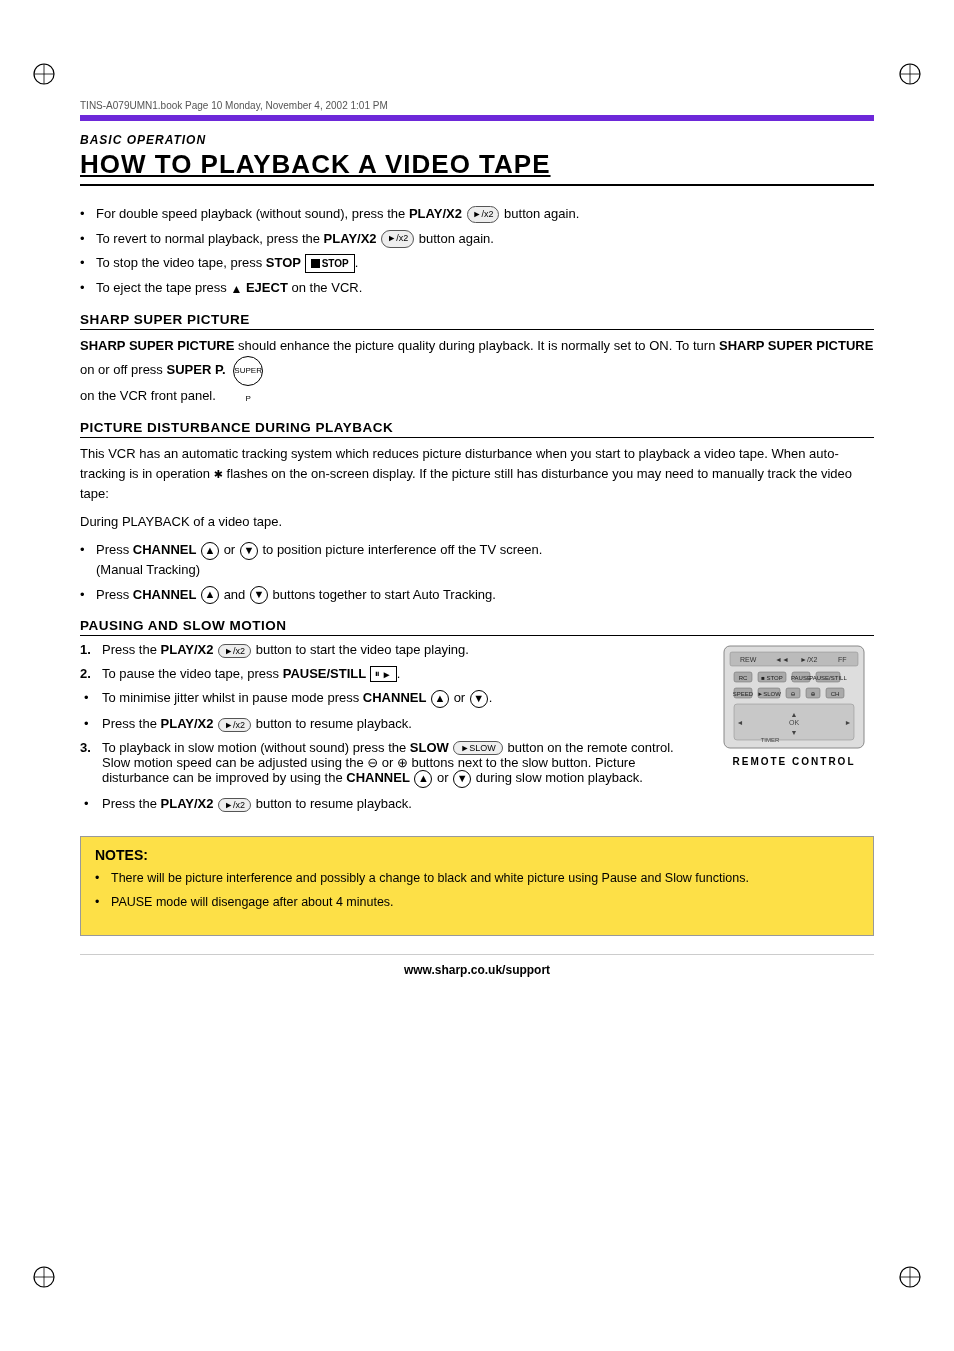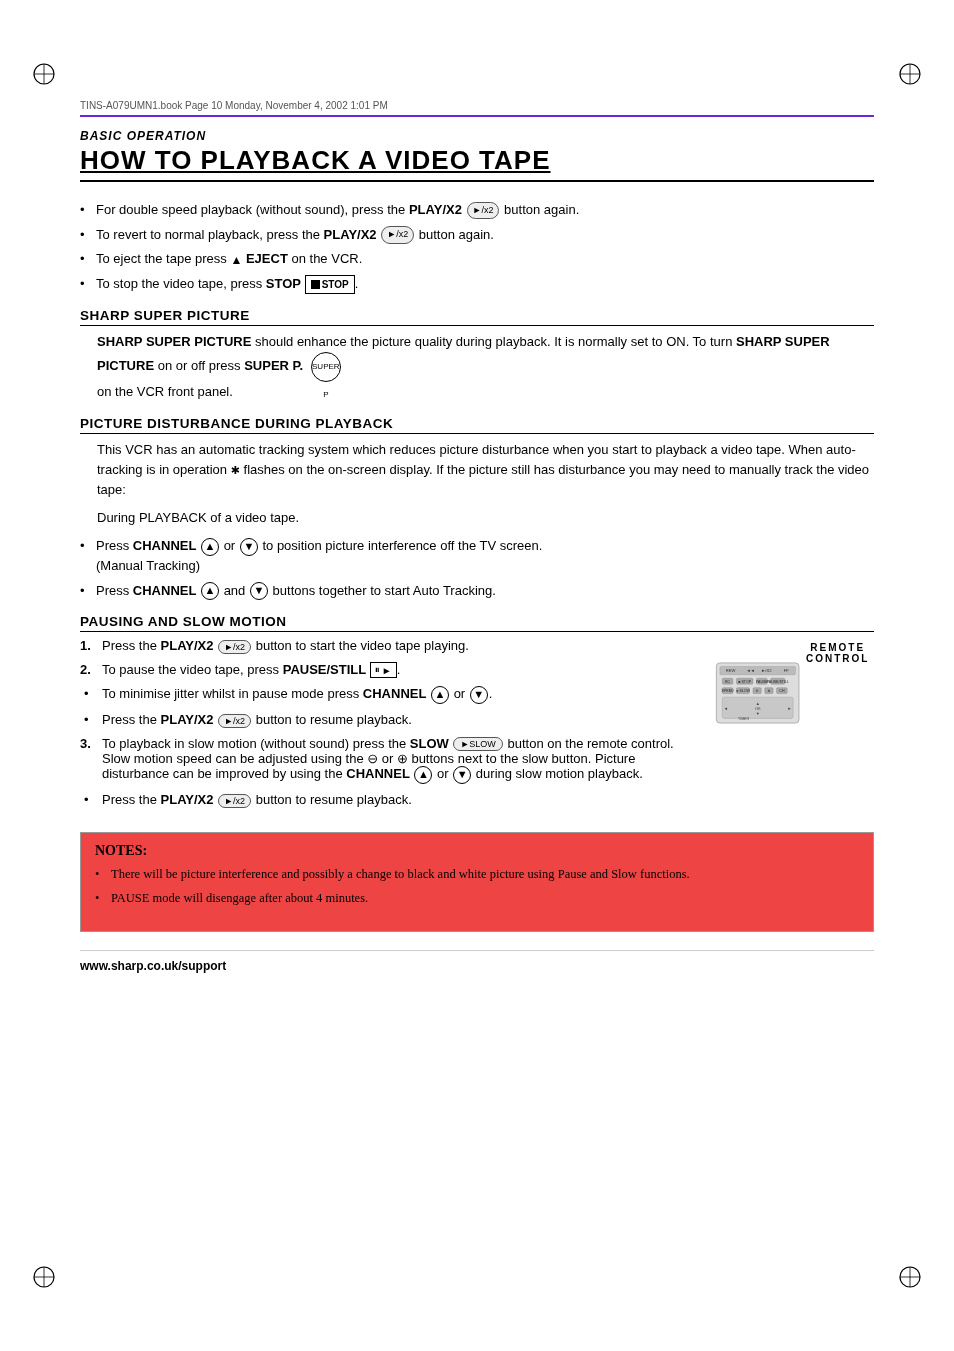--- a/index.html
+++ b/index.html
@@ -35,21 +35,21 @@
       top: 100px;
       left: 80px;
       right: 80px;
       bottom: 80px;
     }
 
     .file-info {
       font-size: 10px;
       color: #555;
       margin-bottom: 12px;
-      border-bottom: 2px solid #6d28d9;
+      border-bottom: 6px solid #6d28d9;
       padding-bottom: 4px;
     }
 
     .section-label {
       font-style: italic;
       font-weight: bold;
       font-size: 12px;
       letter-spacing: 1px;
       margin-bottom: 2px;
     }
@@ -91,21 +91,20 @@
       margin-top: 14px;
       margin-bottom: 6px;
       border-bottom: 1.5px solid #000;
       padding-bottom: 2px;
     }
 
     .body-text {
       font-size: 13px;
       line-height: 1.55;
       margin-bottom: 8px;
-      margin-left: 17px;
     }
 
     .bold { font-weight: bold; }
 
     .super-p-circle {
       display: inline-block;
       border: 1.5px solid #000;
       border-radius: 50%;
       width: 30px;
       height: 30px;
@@ -148,22 +147,21 @@
       line-height: 15px;
       font-size: 11px;
       vertical-align: middle;
       margin: 0 1px;
     }
 
     .notes-section {
       border: 1px solid #999;
       padding: 10px 14px;
       margin-top: 16px;
-      background: #ef4444;
-      font-family: Liberation Serif, serif;
+      background: #fde047;
     }
     .notes-title {
       font-weight: bold;
       font-size: 14px;
       margin-bottom: 6px;
     }
     .notes-section ul.bullet-list li {
       font-size: 12.5px;
     }
 
@@ -183,37 +181,38 @@
       border: 1px solid #555;
       border-radius: 8px;
       padding: 1px 6px;
       font-size: 9px;
       vertical-align: middle;
       background: #eee;
       margin: 0 1px;
     }
 
     .footer-url {
-      text-align: left;
+      text-align: center;
       font-size: 12px;
       font-weight: bold;
       margin-top: 18px;
       border-top: 1px solid #ccc;
       padding-top: 8px;
     }
     .page-number {
       text-align: center;
       font-size: 12px;
       margin-top: 6px;
     }
 
     
     .remote-svg-wrap {
       display: flex;
-      flex-direction: row;
+      flex-direction: column;
+      align-items: center;
     }
 
     
     .btn-stop {
       display: inline-flex;
       align-items: center;
       border: 1.5px solid #000;
       padding: 1px 5px;
       font-size: 10px;
       font-weight: bold;
@@ -289,24 +288,24 @@
     <h1 class="main-title">HOW TO PLAYBACK A VIDEO TAPE</h1>
 
     <ul class="bullet-list">
       <li>
         For double speed playback (without sound), press the <span class="bold">PLAY/X2</span> <span class="play-x2-badge">►/x2</span> button again.
       </li>
       <li>
         To revert to normal playback, press the <span class="bold">PLAY/X2</span> <span class="play-x2-badge">►/x2</span> button again.
       </li>
       <li>
+        To stop the video tape, press <span class="bold">STOP</span> <span class="btn-stop"><span class="btn-stop-square"></span> STOP</span>.
+      </li>
+      <li>
         To eject the tape press <span style="font-size:12px; vertical-align:middle;">▲</span> <span class="bold">EJECT</span> on the VCR.
-      </li>
-      <li>
-        To stop the video tape, press <span class="bold">STOP</span> <span class="btn-stop"><span class="btn-stop-square"></span> STOP</span>.
       </li>
     </ul>
 
     <div class="sub-section-title">SHARP SUPER PICTURE</div>
     <div class="body-text">
       <span class="bold">SHARP SUPER PICTURE</span> should enhance the picture quality during playback. It is
       normally set to ON. To turn <span class="bold">SHARP SUPER PICTURE</span> on or off press <span class="bold">SUPER P.</span>
       <span class="super-p-circle" style="font-size:8px;">SUPER P</span>
       <br>on the VCR front panel.
     </div>

